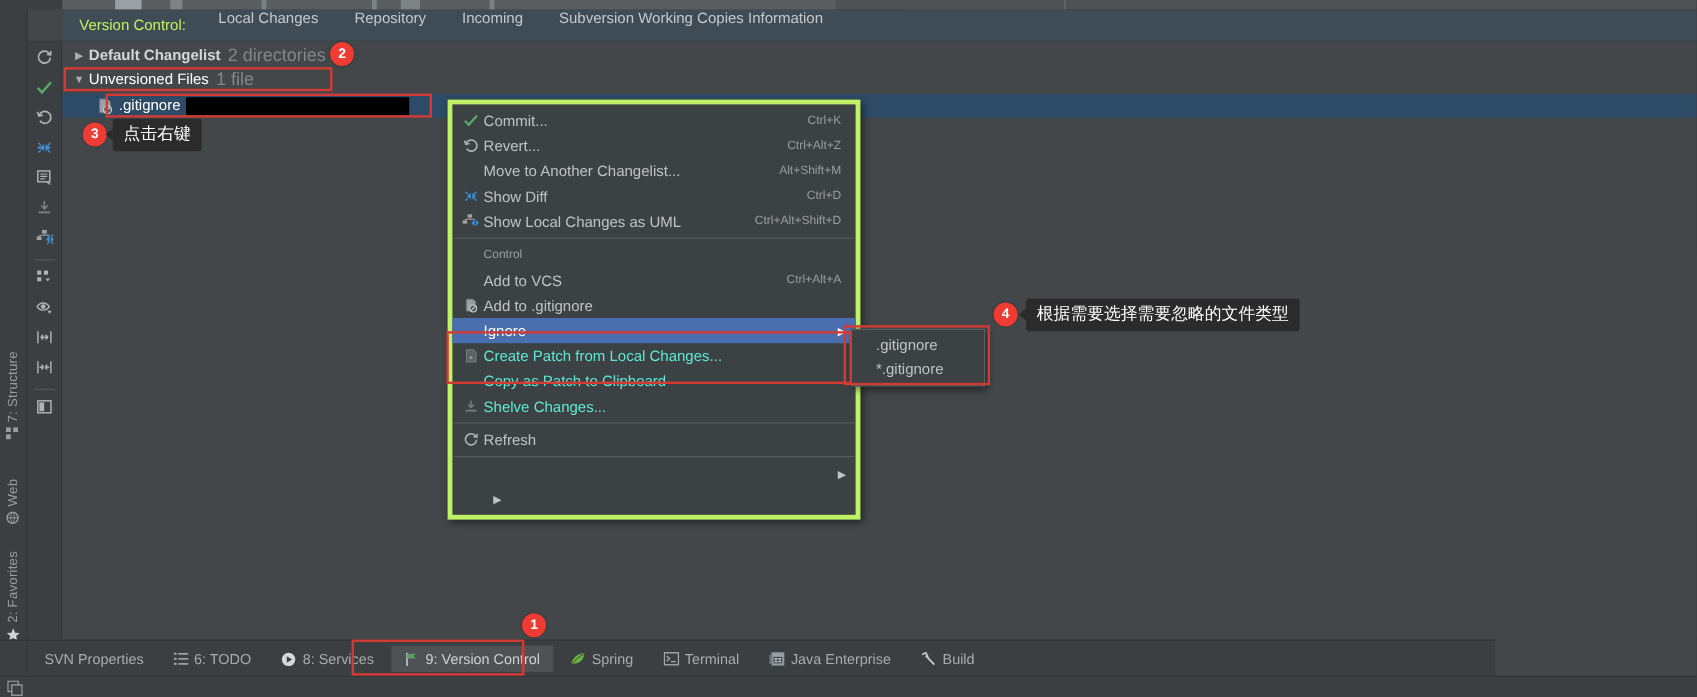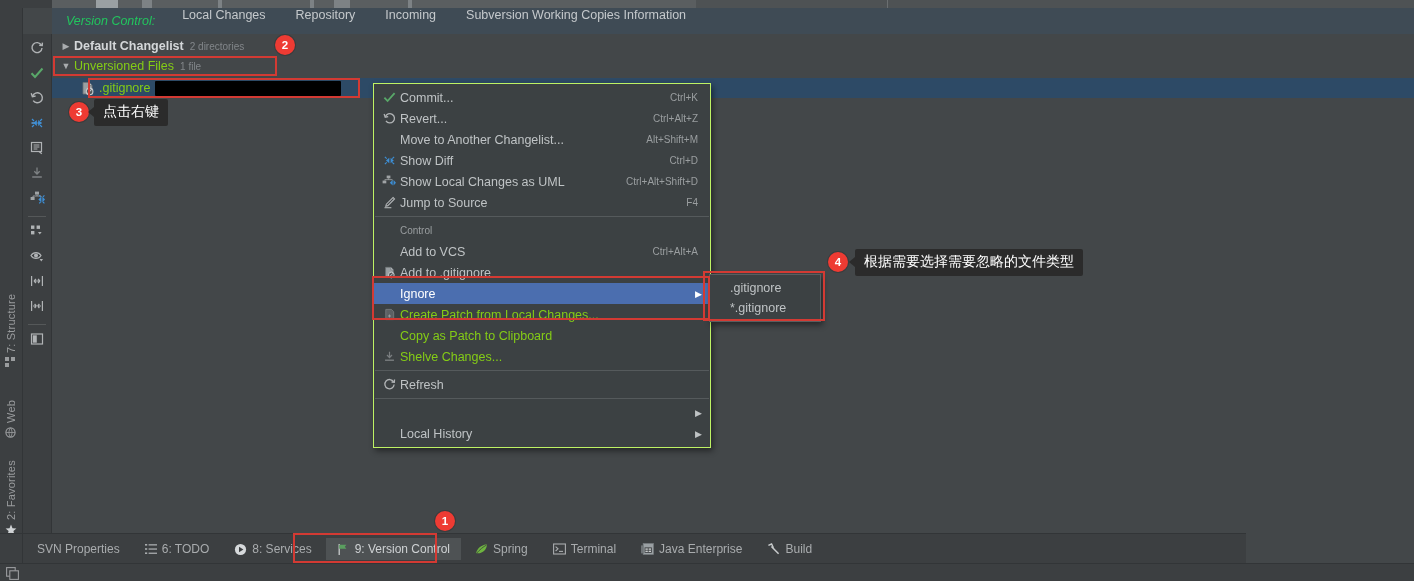--- a/index.html
+++ b/index.html
@@ -50,25 +50,24 @@
   .tabbar {
     position: absolute;
     left: 52px; top: 8px;
     width: 1362px; height: 26px;
     background: #3f4b55;
     border-bottom: 1px solid #2d3134;
     display: flex;
     align-items: center;
   }
   .tabbar-label {
-    color: #22c55e;
+    color: #bef264;
     padding: 0 12px 0 14px;
     font-size: 12.5px;
     line-height: 26px;
-    font-style: italic;
   }
   .tab {
     position: relative;
     color: #c5c9cc;
     padding: 0 15px;
     height: 38px;
     line-height: 26px;
     font-size: 12.5px;
     white-space: nowrap;
   }
@@ -155,43 +154,43 @@
   .tree-row.r2 { top: 22px; }
   .tree-row.r3 { top: 44px; background: #2d4a66; }
   .twisty {
     width: 16px;
     text-align: center;
     color: #a9acae;
     font-size: 9px;
     margin-left: 6px;
   }
   .node-bold { color: #d4d7d9; font-weight: bold; font-size: 12.5px; }
-  .node-norm { color: #84cc16; font-size: 12.5px; }
-  .node-dim  { color: #82868a; font-size: 10px; margin-left: 6px; }
+  .node-norm { color: #ffffff; font-size: 12.5px; }
+  .node-dim  { color: #82868a; font-size: 15px; margin-left: 6px; }
   .file-ico {
     width: 15px; height: 15px;
     margin: 0 4px 0 28px;
     display: inline-block;
   }
   .redaction {
     display: inline-block;
     height: 15px;
     width: 186px;
     background: #000;
     margin-left: 5px;
     border-radius: 1px;
   }
 
   
   .ctxmenu {
     position: absolute;
     left: 373px; top: 83px;
     width: 336px;
     background: #3c4143;
-    border: 1px solid #bef264;
+    border: 4px solid #bef264;
     box-shadow: 2px 3px 6px rgba(0,0,0,0.45);
     padding: 3px 0 3px 0;
   }
   .mi {
     position: relative;
     height: 21px;
     display: flex;
     align-items: center;
     padding: 0 8px 0 0;
     font-size: 12.5px;
@@ -200,21 +199,21 @@
   .mi .micon {
     width: 22px;
     text-align: center;
     flex: 0 0 22px;
     margin-left: 4px;
     display: flex; align-items: center; justify-content: center;
   }
   .mi .mlabel { flex: 1 1 auto; }
   .mi .mkey { color: #9a9ea0; font-size: 10px; padding-right: 4px; }
   .mi .marrow { color: #bfc3c5; font-size: 9px; padding-left: 8px; }
-  .mi.disabled { color: #84cc16; }
+  .mi.disabled { color: #5eead4; }
   .mi.disabled .mkey { color: #6e7274; }
   .mi.selected {
     background: #4b6eaf;
     color: #ffffff;
   }
   .mi.selected .mkey, .mi.selected .marrow { color: #ffffff; }
   .msep {
     height: 1px;
     background: #555a5c;
     margin: 3px 1px;
@@ -572,30 +571,20 @@
           <rect x="0.6" y="6" width="4" height="3" fill="#9fa3a5"></rect>
           <path d="M7 3.6 V5 M3 5 H11 M3 5 V6 M11 5 V6" stroke="#9fa3a5" stroke-width="0.9" fill="none"></path>
           <polygon points="11.4,5.4 11.4,11.4 8.4,8.4" fill="#3d8fd6"></polygon>
           <polygon points="12.4,5.4 12.4,11.4 15,8.4" fill="#3d8fd6"></polygon>
         </svg>
       </span>
       <span class="mlabel">Show Local Changes as UML</span>
       <span class="mkey">Ctrl+Alt+Shift+D</span>
     </div>
 
-    <div class="mi">
-      <span class="micon">
-        <svg width="13" height="13" viewBox="0 0 14 14">
-          <path d="M10.8 1.6 L12.4 3.2 L5.2 10.4 L3 11 L3.6 8.8 Z" fill="none" stroke="#b0b3b5" stroke-width="1.2"></path>
-          <path d="M1.6 12.6 H9" stroke="#b0b3b5" stroke-width="1.2"></path>
-        </svg>
-      </span>
-      <span class="mlabel">Jump to Source</span>
-      <span class="mkey">F4</span>
-    </div>
 
     <div class="msep"></div>
 
     <div class="mi">
       <span class="micon"></span>
       <span class="mkey">Control</span>
     </div>
 
     <div class="mi">
       <span class="micon"></span>
@@ -666,21 +655,20 @@
     <div class="msep"></div>
 
     <div class="mi">
       <span class="micon"></span>
       <span class="mlabel"></span>
       <span class="marrow">▶</span>
     </div>
 
     <div class="mi">
       <span class="micon"></span>
-      <span class="mlabel">Local History</span>
       <span class="marrow">▶</span>
     </div>
   </div>
 
   <div class="submenu">
     <div class="smi">.gitignore</div>
     <div class="smi">*.gitignore</div>
   </div>
 
   <div class="botbar">

